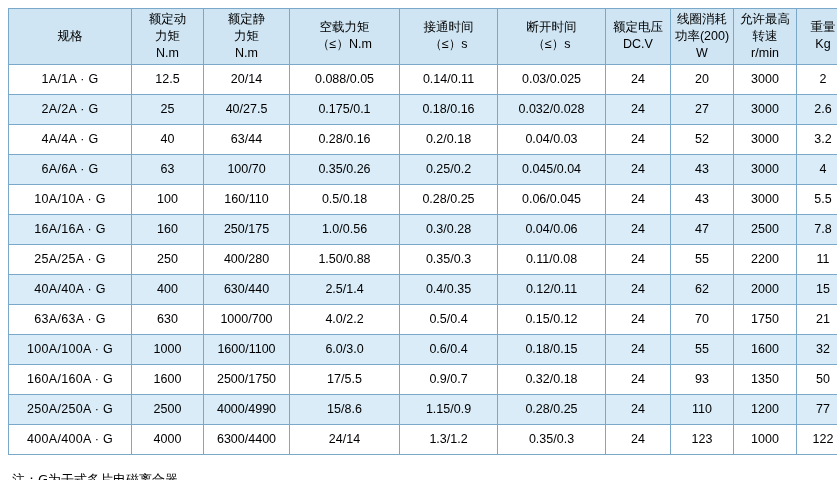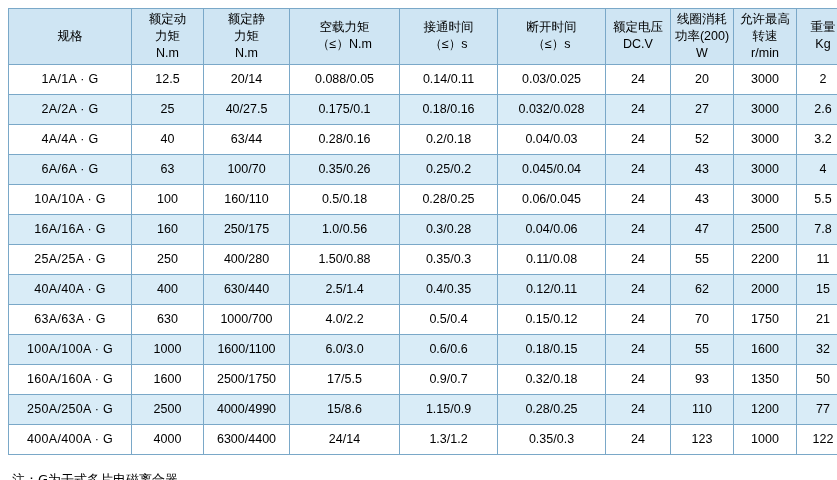--- a/index.html
+++ b/index.html
@@ -241,21 +241,21 @@
         <td>24</td>
         <td>70</td>
         <td>1750</td>
         <td>21</td>
       </tr>
       <tr class="odd">
         <td class="model">100A/100A · G</td>
         <td>1000</td>
         <td>1600/1100</td>
         <td>6.0/3.0</td>
-        <td>0.6/0.6</td>
+        <td>0.6/0.4</td>
         <td>0.18/0.15</td>
         <td>24</td>
         <td>55</td>
         <td>1600</td>
         <td>32</td>
       </tr>
       <tr class="even">
         <td class="model">160A/160A · G</td>
         <td>1600</td>
         <td>2500/1750</td>

